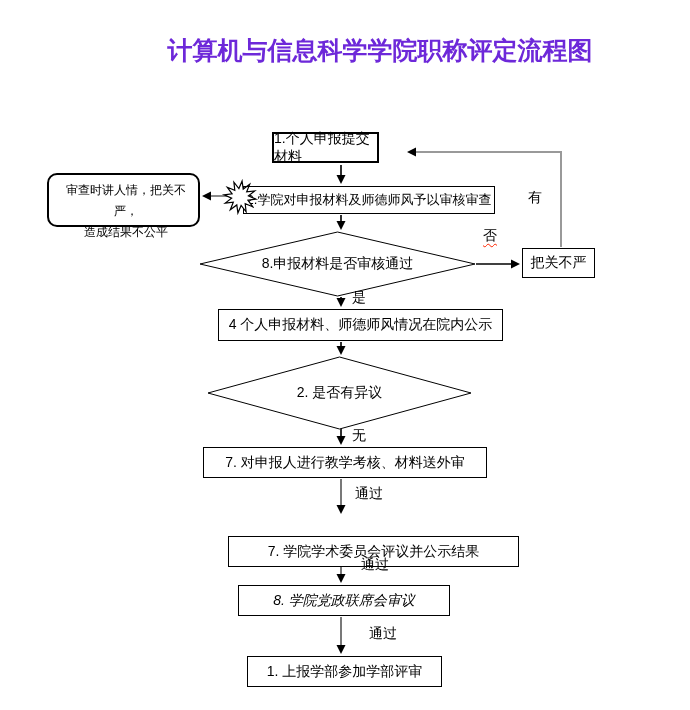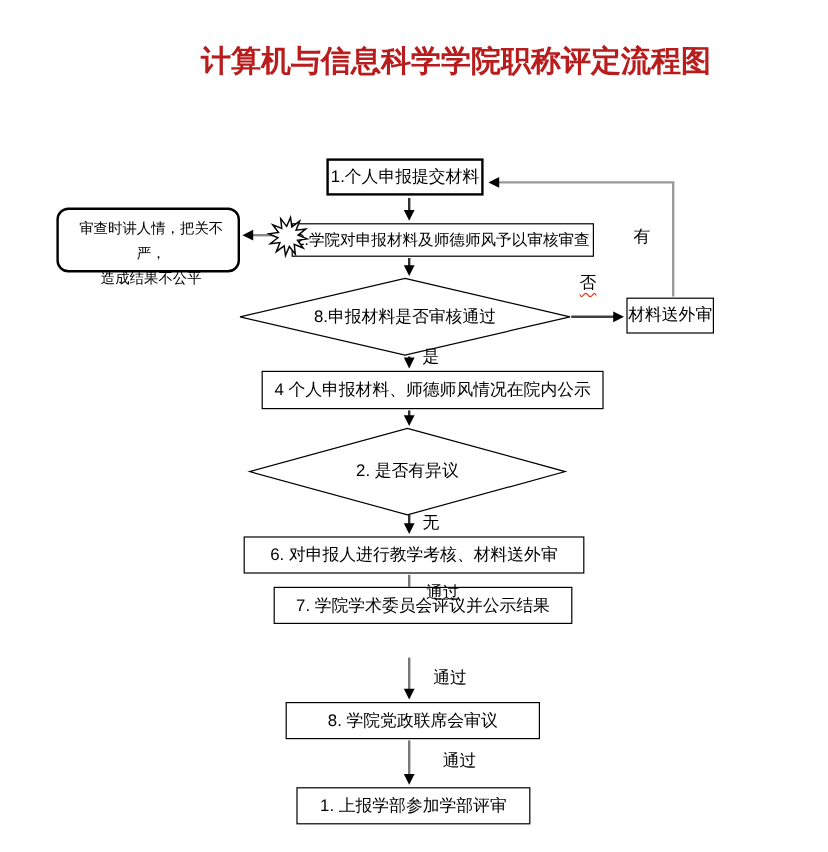--- a/index.html
+++ b/index.html
@@ -1,19 +1,19 @@
 <!DOCTYPE html>
 <html><head>
 <meta charset="utf-8">
 <style>
   html,body{margin:0;padding:0;background:#fff;}
   body{width:690px;height:710px;position:relative;font-family:"Liberation Sans",sans-serif;color:#000;}
   .stage{position:absolute;left:0;top:0;width:690px;height:710px;background:#fff;overflow:hidden;}
   .title{position:absolute;left:130px;top:34px;width:500px;text-align:center;
-         font-family:"Liberation Serif",serif;font-weight:bold;font-size:25px;color:#b91c1c;}
+         font-family:"Liberation Serif",serif;font-weight:bold;font-size:25px;color:#6d28d9;}
   svg.layer{position:absolute;left:0;top:0;}
   #layer-under{z-index:1;}
   .node{position:absolute;background:#fff;border:1px solid #000;box-sizing:border-box;
         display:flex;align-items:center;justify-content:center;font-size:14px;z-index:2;}
   .node.thick{border-width:2px;}
   .node.rounded{border-width:2px;border-radius:10px;align-items:flex-start;justify-content:flex-start;
         font-size:12px;line-height:21px;padding:5px 2px 0 7px;white-space:pre-line;text-align:center;}
   .node.diamond-label{border:none;background:transparent;}
   .edge-label{position:absolute;font-size:14px;z-index:3;line-height:16px;}
   .wavy{text-decoration:underline;text-decoration-style:wavy;text-decoration-color:#ff2400;
@@ -67,31 +67,31 @@
         <polyline points="228,196 208,196" fill="none" stroke="#888888" stroke-width="2"></polyline>
         <polygon points="211,191.5 211,200.5 202,196" fill="#000000"></polygon>
       </g>
       <g>
         <polyline points="561,247 561,152 413,152" fill="none" stroke="#999999" stroke-width="2"></polyline>
         <polygon points="416,147.5 416,156.5 407,152" fill="#000000"></polygon>
       </g>
     </svg>
   <div class="title">计算机与信息科学学院职称评定流程图</div>
   <div id="nodes">
-      <div class="node thick" style="left: 272px; top: 132px; width: 131px; height: 31px;">1.个人申报提交材料</div>
+      <div class="node thick" style="left: 272px; top: 132px; width: 107px; height: 31px;">1.个人申报提交材料</div>
       <div class="node" style="left: 243px; top: 186px; width: 252px; height: 28px; font-size: 13px;">2.学院对申报材料及师德师风予以审核审查</div>
       <div class="node rounded" style="left: 47px; top: 173px; width: 153px; height: 54px;">审查时讲人情，把关不严，
 造成结果不公平</div>
       <div class="node diamond-label" style="left: 200px; top: 232px; width: 275px; height: 64px;">8.申报材料是否审核通过</div>
-      <div class="node" style="left: 522px; top: 248px; width: 73px; height: 30px;">材料送外审</div>
+      <div class="node" style="left: 522px; top: 248px; width: 73px; height: 30px;">把关不严</div>
       <div class="node" style="left: 218px; top: 309px; width: 285px; height: 32px;">4 个人申报材料、师德师风情况在院内公示</div>
       <div class="node diamond-label" style="left: 208px; top: 357px; width: 263px; height: 72px;">2. 是否有异议</div>
-      <div class="node" style="left: 203px; top: 447px; width: 284px; height: 31px;">6. 对申报人进行教学考核、材料送外审</div>
-      <div class="node" style="left: 228px; top: 489px; width: 249px; height: 31px;">7. 学院学术委员会评议并公示结果</div>
-      <div class="node" style="left: 238px; top: 585px; width: 212px; height: 31px;">8. 学院党政联席会审议</div>
+      <div class="node" style="left: 203px; top: 447px; width: 284px; height: 31px;">7. 对申报人进行教学考核、材料送外审</div>
+      <div class="node" style="left: 228px; top: 536px; width: 291px; height: 31px;">7. 学院学术委员会评议并公示结果</div>
+      <div class="node" style="left: 238px; top: 585px; width: 212px; height: 31px; font-style: italic;">8. 学院党政联席会审议</div>
       <div class="node" style="left: 247px; top: 656px; width: 195px; height: 31px;">1. 上报学部参加学部评审</div>
     </div>
   <div id="labels">
       <div class="edge-label" style="left: 352px; top: 289px;">是</div>
       <div class="edge-label wavy" style="left: 483px; top: 227px;">否</div>
       <div class="edge-label" style="left: 528px; top: 189px;">有</div>
       <div class="edge-label" style="left: 352px; top: 427px;">无</div>
       <div class="edge-label" style="left: 355px; top: 485px;">通过</div>
       <div class="edge-label" style="left: 361px; top: 556px;">通过</div>
       <div class="edge-label" style="left: 369px; top: 625px;">通过</div>

